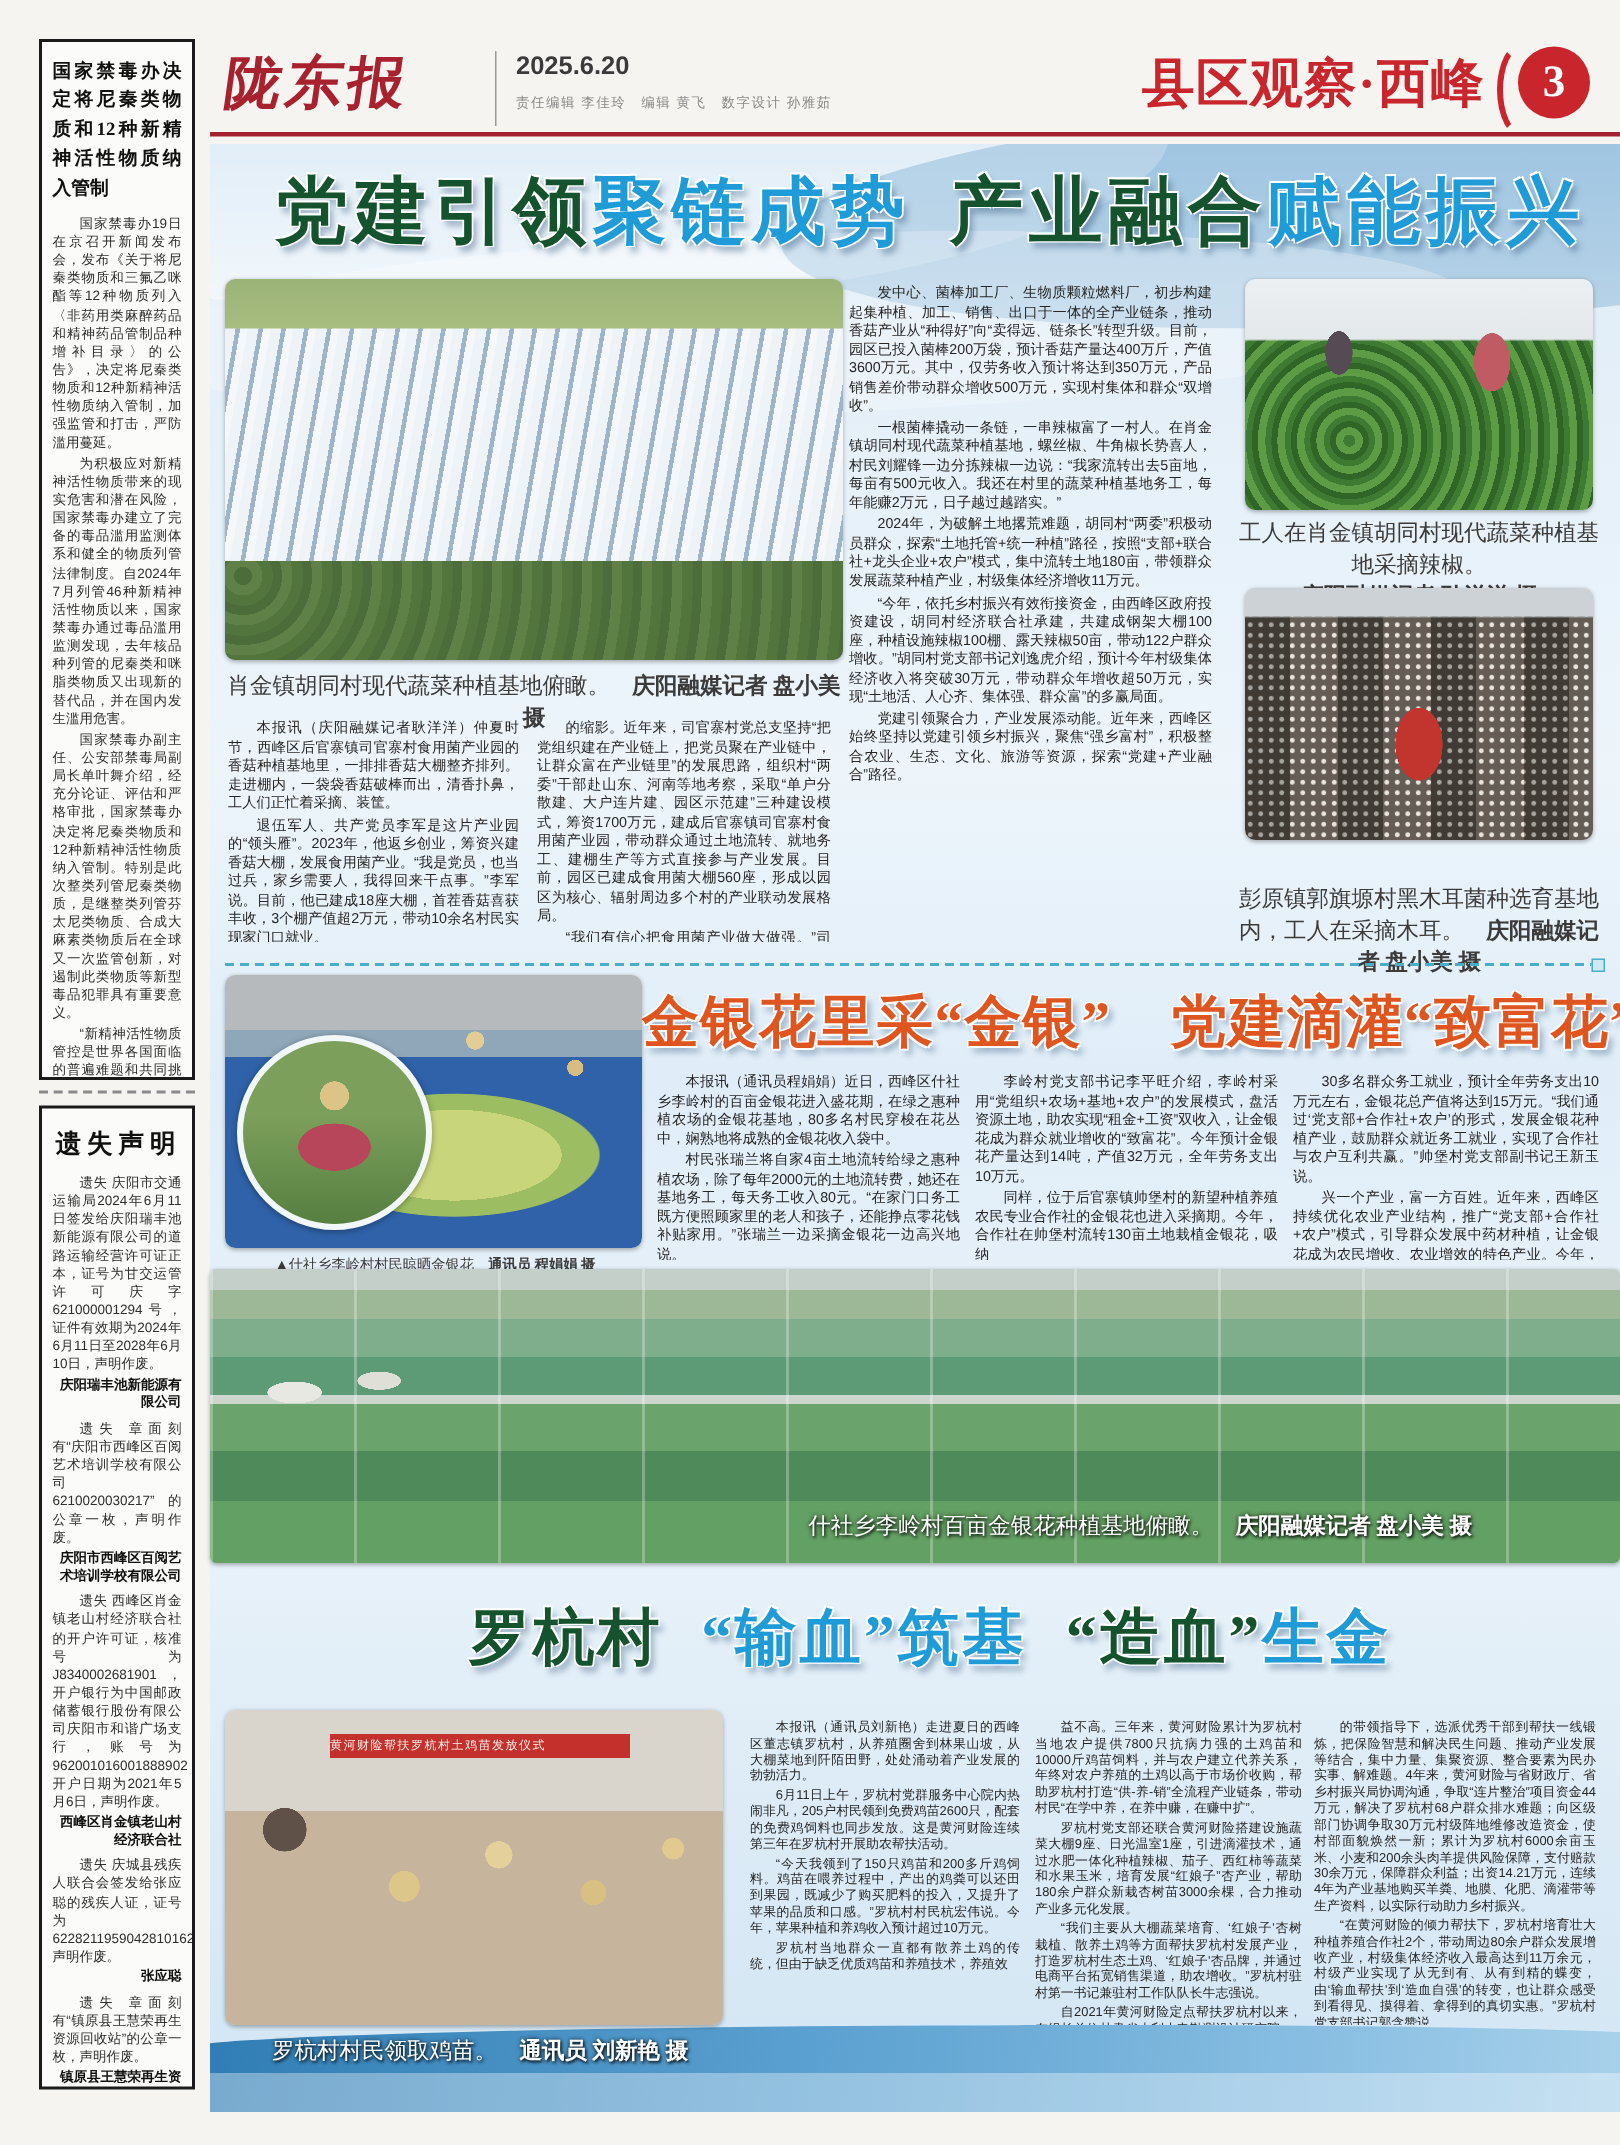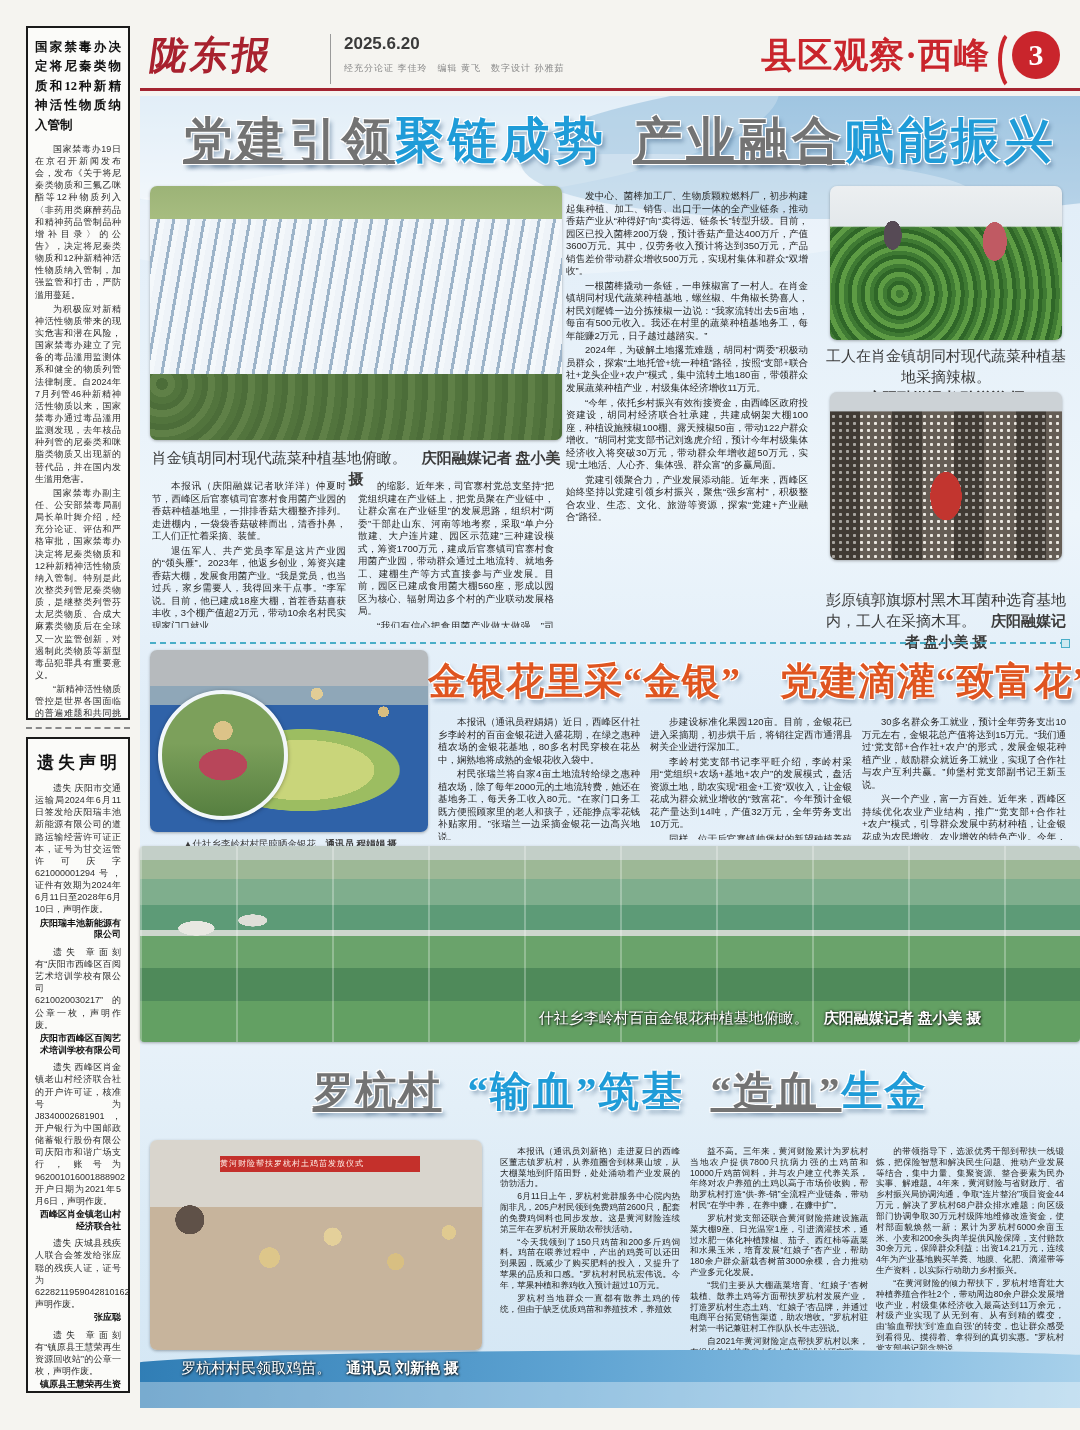--- a/index.html
+++ b/index.html
@@ -37,21 +37,21 @@
   .panel-bottom{position:absolute;left:-20px;bottom:0;width:1000px;height:58px;
                 background:linear-gradient(95deg,#2e7cb4,#5ea3d2 45%,#8fc2e4 80%,#aed4ec);
                 border-radius:100% 60% 0 0/26px 14px 0 0;}
   .panel-bottom2{position:absolute;left:-20px;bottom:0;width:1000px;height:26px;background:rgba(255,255,255,.35);}
   
   .hl{position:absolute;font-family:"Liberation Serif","DejaVu Serif",serif;font-weight:700;white-space:nowrap;
       text-shadow:-1px -1px 0 #fff,1px -1px 0 #fff,-1px 1px 0 #fff,1px 1px 0 #fff,3px 4px 4px rgba(30,70,110,.4);}
   .h1line{left:170px;top:108px;width:900px;font-size:49px;letter-spacing:4px;text-align:center;}
   .h2line{left:428px;top:656px;width:648px;font-size:38px;letter-spacing:1px;text-align:center;color:#df5520;}
   .h3line{left:270px;top:1064px;width:700px;font-size:41px;letter-spacing:2px;text-align:center;}
-  .h-or{color:#737373;text-decoration:underline;} .h-bl{color:#1f9cd8;}
+  .h-or{color:#14532d;} .h-bl{color:#1f9cd8;}
   .hl .gap{display:inline-block;width:26px;}
   
   .col{position:absolute;overflow:hidden;}
   .t{font-size:9.5px;line-height:1.32;text-align:justify;text-indent:2em;color:#262626;margin:0 0 2px;}
   .s3 .t{font-size:8.6px;line-height:1.26;}
   .cap{position:absolute;font-family:"Liberation Serif",serif;font-size:15px;color:#3b3b3b;text-align:center;line-height:1.4;}
   .cap b{font-weight:700;}
   .cap-white{color:#fff;text-shadow:0 0 3px rgba(0,0,0,.85),1px 1px 2px rgba(0,0,0,.7);}
   
   .photo{position:absolute;border-radius:7px;overflow:hidden;box-shadow:0 1px 3px rgba(0,0,0,.3);}
@@ -132,21 +132,21 @@
     <p class="lr-t">遗失 庆城县残疾人联合会签发给张应聪的残疾人证，证号为62282119590428101622，声明作废。</p>
     <p class="lr-sign">张应聪</p>
     <p class="lr-t">遗失 章面刻有“镇原县王慧荣再生资源回收站”的公章一枚，声明作废。</p>
     <p class="lr-sign">镇原县王慧荣再生资源回收站</p>
 
   </div>
 
   <div class="logo">陇东报</div>
   <div class="hdr-div"></div>
   <div class="hdr-date">2025.6.20</div>
-  <div class="hdr-editors">经充分论证 李佳玲　编辑 黄飞　数字设计 孙雅茹</div>
+  <div class="hdr-editors">责任编辑 李佳玲　编辑 黄飞　数字设计 孙雅茹</div>
   <div class="sec-title">县区观察·西峰</div>
   <div class="pg-arc"></div>
   <div class="pg-circle">3</div>
   <div class="hdr-rule"></div>
 
   <div class="panel">
     <div class="sw sw1"></div>
     <div class="sw sw2"></div>
     <div class="sw sw3"></div>
     <div class="panel-bottom"></div>
@@ -200,21 +200,20 @@
   <div class="cap" style="left:150px;top:838px;width:280px;font-size:9.5px;">
     <span>▲什社乡李岭村村民晾晒金银花</span>　<b>通讯员 程娟娟 摄</b>
   </div>
 
   <div class="col" style="left:438px;top:716px;width:202px;height:124px;">
     <p class="t">本报讯（通讯员程娟娟）近日，西峰区什社乡李岭村的百亩金银花进入盛花期，在绿之惠种植农场的金银花基地，80多名村民穿梭在花丛中，娴熟地将成熟的金银花收入袋中。</p>
     <p class="t">村民张瑞兰将自家4亩土地流转给绿之惠种植农场，除了每年2000元的土地流转费，她还在基地务工，每天务工收入80元。“在家门口务工既方便照顾家里的老人和孩子，还能挣点零花钱补贴家用。”张瑞兰一边采摘金银花一边高兴地说。</p>
 
   </div>
   <div class="col" style="left:650px;top:716px;width:202px;height:124px;">
-    <p class="t">步建设标准化果园120亩。目前，金银花已进入采摘期，初步烘干后，将销往定西市通渭县树关企业进行深加工。</p>
     <p class="t">李岭村党支部书记李平旺介绍，李岭村采用“党组织+农场+基地+农户”的发展模式，盘活资源土地，助农实现“租金+工资”双收入，让金银花成为群众就业增收的“致富花”。今年预计金银花产量达到14吨，产值32万元，全年劳务支出10万元。</p>
     <p class="t">同样，位于后官寨镇帅堡村的新望种植养殖农民专业合作社的金银花也进入采摘期。今年，合作社在帅堡村流转130亩土地栽植金银花，吸纳</p>
   </div>
   <div class="col" style="left:862px;top:716px;width:204px;height:124px;">
     <p class="t">30多名群众务工就业，预计全年劳务支出10万元左右，金银花总产值将达到15万元。“我们通过‘党支部+合作社+农户’的形式，发展金银花种植产业，鼓励群众就近务工就业，实现了合作社与农户互利共赢。”帅堡村党支部副书记王新玉说。</p>
     <p class="t">兴一个产业，富一方百姓。近年来，西峰区持续优化农业产业结构，推广“党支部+合作社+农户”模式，引导群众发展中药材种植，让金银花成为农民增收、农业增效的特色产业。今年，西峰区种植中药材1.53万亩，预计总产值达5000余万元。</p>
   </div>
 
   <div class="photo ph-wide"></div>
   <div class="cap cap-white" style="left:500px;top:1008px;width:520px;text-align:center;">

